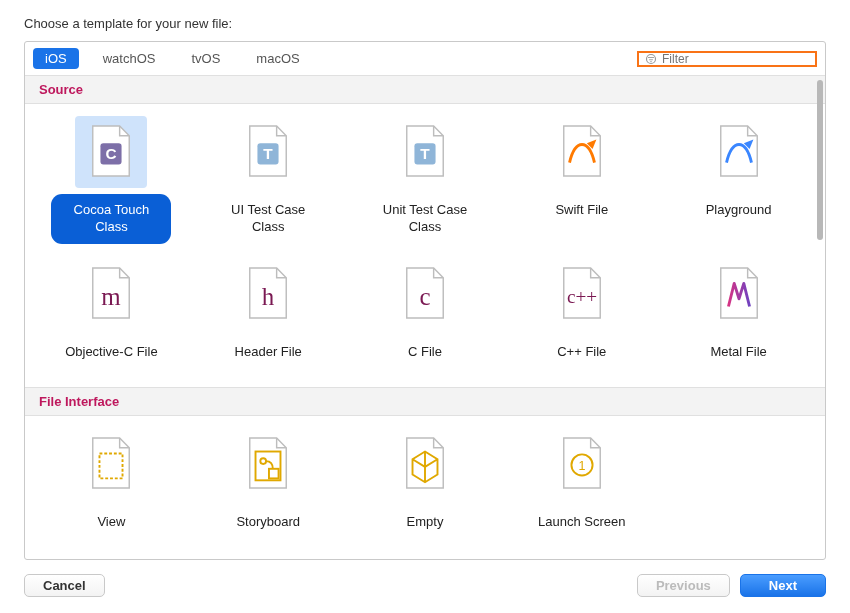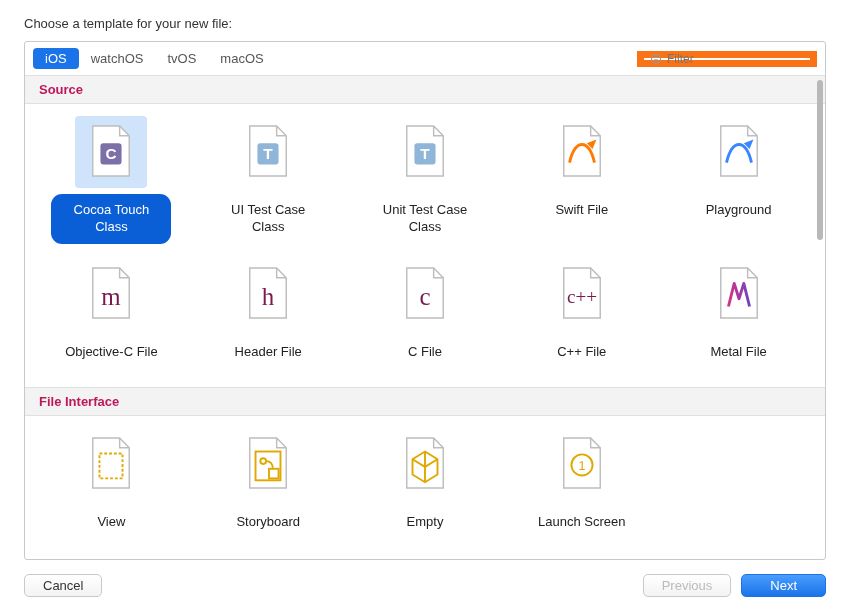--- a/index.html
+++ b/index.html
@@ -1,38 +1,38 @@
 <!DOCTYPE html>
 <html><head>
 <meta charset="utf-8">
 <style>
   * { box-sizing: border-box; margin: 0; padding: 0; }
   html, body { width: 850px; height: 613px; font-family: -apple-system, "Helvetica Neue", Arial, sans-serif; background: #fff; }
   .dialog { width: 850px; height: 613px; background: #fff; display: flex; flex-direction: column; }
   .header-text { font-size: 13px; color: #333; padding: 16px 24px 10px 24px; }
   .main-box { margin: 0 24px; border: 1px solid #c9c9c9; border-radius: 3px; flex: 1; display: flex; flex-direction: column; overflow: hidden; position: relative; }
   .tabbar { display: flex; align-items: center; padding: 6px 8px 6px 8px; border-bottom: 1px solid #e0e0e0; }
-  .tabs { display: flex; gap: 0; }
+  .tabs { display: flex; gap: 12px; }
   .tab { font-size: 13px; padding: 3px 12px; border-radius: 4px; color: #555; cursor: default; }
   .tab.selected { background: #1a73e8; color: #fff; }
-  .filter-wrap { margin-left: auto; width: 180px; height: 16px; border: 7px solid #f97316; border-radius: 0; display: flex; align-items: center; padding: 0 6px; }
+  .filter-wrap { margin-left: auto; width: 180px; height: 16px; border: 2px solid #f97316; border-radius: 0; display: flex; align-items: center; padding: 0 6px; }
   .filter-wrap svg { width: 12px; height: 12px; flex-shrink: 0; }
   .filter-input { border: none; outline: none; font-size: 12px; color: #888; flex: 1; margin-left: 5px; background: transparent; }
   .scroll-area { flex: 1; overflow: hidden; position: relative; }
   .section-header { background: #f3f3f3; border-top: 1px solid #e0e0e0; border-bottom: 1px solid #e0e0e0; padding: 6px 14px; font-size: 13px; font-weight: 600; color: #be185d; }
   .section-header:first-child { border-top: none; }
   .grid { display: grid; grid-template-columns: repeat(5, 1fr); padding: 12px 8px 18px 8px; row-gap: 14px; }
   .item { display: flex; flex-direction: column; align-items: center; cursor: default; }
   .icon-holder { width: 72px; height: 72px; display: flex; align-items: center; justify-content: center; border-radius: 4px; }
   .item.selected .icon-holder { background: #cfe3fb; }
   .item-label { margin-top: 6px; font-size: 13px; color: #222; text-align: center; max-width: 120px; line-height: 1.3; padding: 8px 10px; border-radius: 11px; }
   .item.selected .item-label { background: #0a5fd6; color: #fff; }
   .scrollbar { position: absolute; right: 2px; top: 4px; width: 6px; height: 160px; background: #b8b8b8; border-radius: 3px; }
   .footer { display: flex; align-items: center; padding: 14px 24px 16px 24px; }
-  .btn { font-size: 13px; padding: 3px 18px; border-radius: 5px; border: 1px solid #c9c9c9; background: linear-gradient(#fff, #f3f3f3); color: #333; cursor: default; }
+  .btn { font-size: 13px; padding: 3px 18px; border-radius: 5px; border: 1px solid #c9c9c9; background: linear-gradient(#fff, #f3f3f3); color: #333; cursor: default; font-weight: bold; }
   .btn.primary { background: linear-gradient(#4a9dff, #1a73e8); color: #fff; border: 1px solid #1a73e8; padding: 3px 28px; }
   .btn.disabled { color: #bbb; }
   .footer .spacer { flex: 1; }
   .footer .btn + .btn { margin-left: 10px; }
 
   
   .file-icon { width: 48px; height: 58px; position: relative; }
   .file-icon svg { width: 48px; height: 58px; display: block; }
 </style>
 </head>

